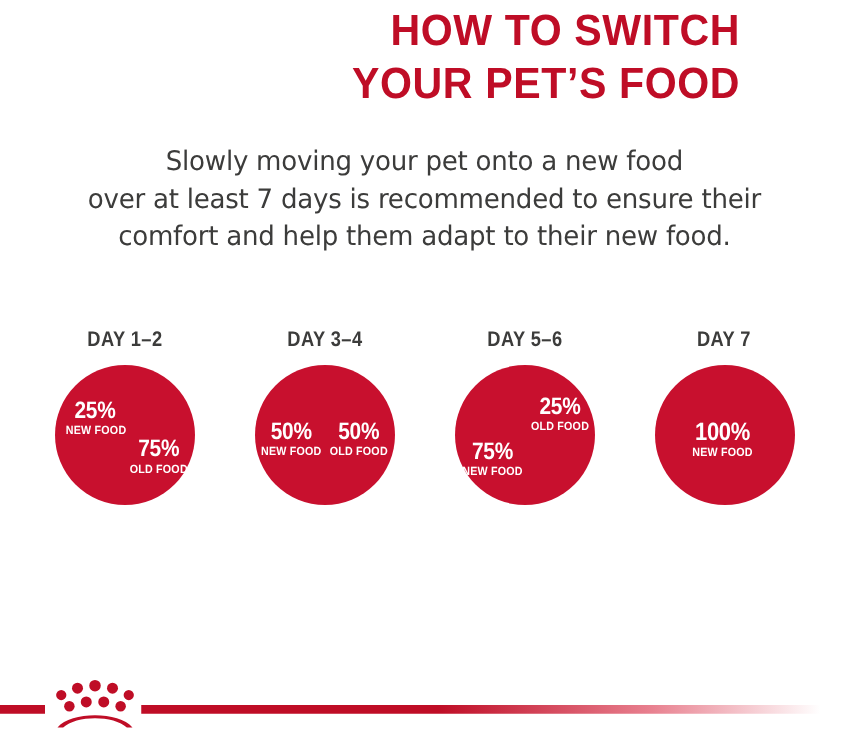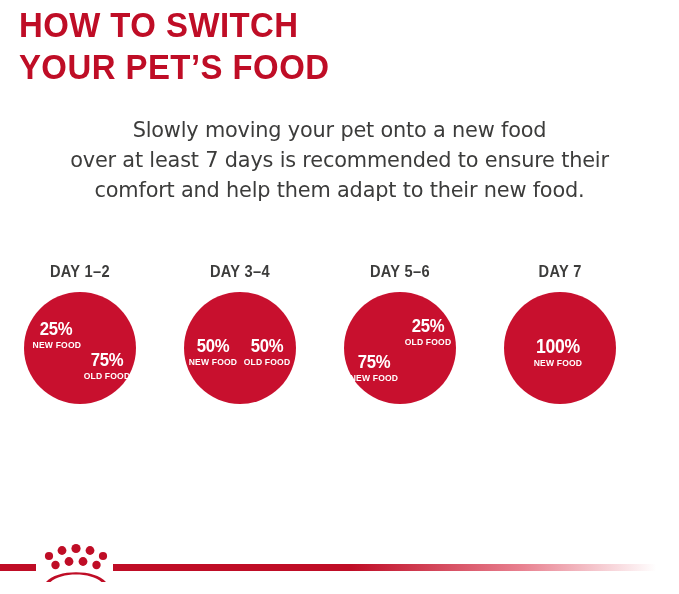--- a/index.html
+++ b/index.html
@@ -12,23 +12,23 @@
     background: #ffffff;
     font-family: "Liberation Sans", sans-serif;
     overflow: hidden;
     position: relative;
   }
 
   
   .title-block {
     position: absolute;
     top: 4px;
-    left: 1px;
+    left: 12px;
     width: 598px;
-    text-align: left;
+    text-align: right;
   }
   .title-line {
     display: block;
     color: #bf0d26;
     font-family: "Liberation Sans", sans-serif;
     font-weight: bold;
     font-size: 35px;
     line-height: 42px;
     letter-spacing: 0.5px;
     transform: scaleX(0.94);
@@ -57,21 +57,21 @@
   }
 
   
   .pie-row {
     position: absolute;
     top: 262px;
     left: 0;
     width: 679px;
     height: 170px;
     display: flex;
-    justify-content: flex-start;
+    justify-content: center;
     align-items: flex-start;
   }
   .pie-col {
     width: 160px;
     display: flex;
     flex-direction: column;
     align-items: center;
   }
   .day-label {
     color: #3c3c3b;

